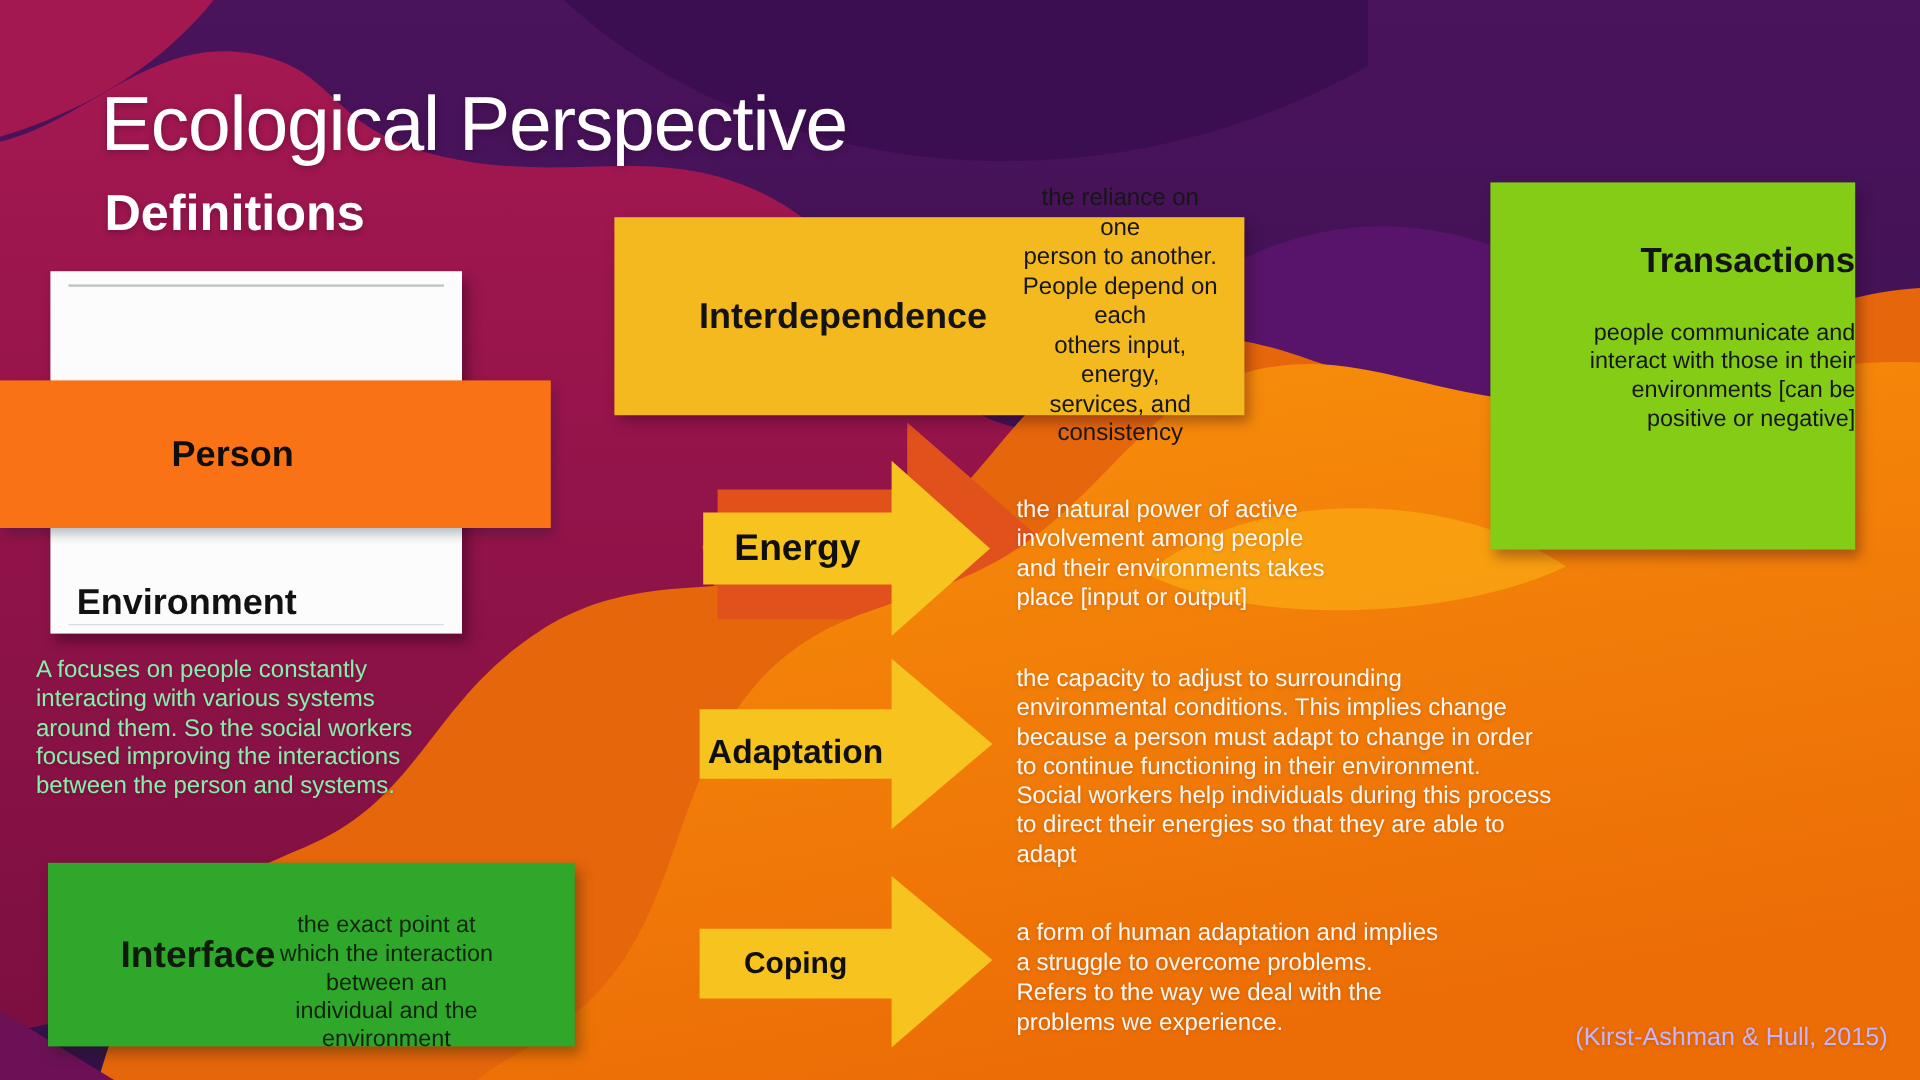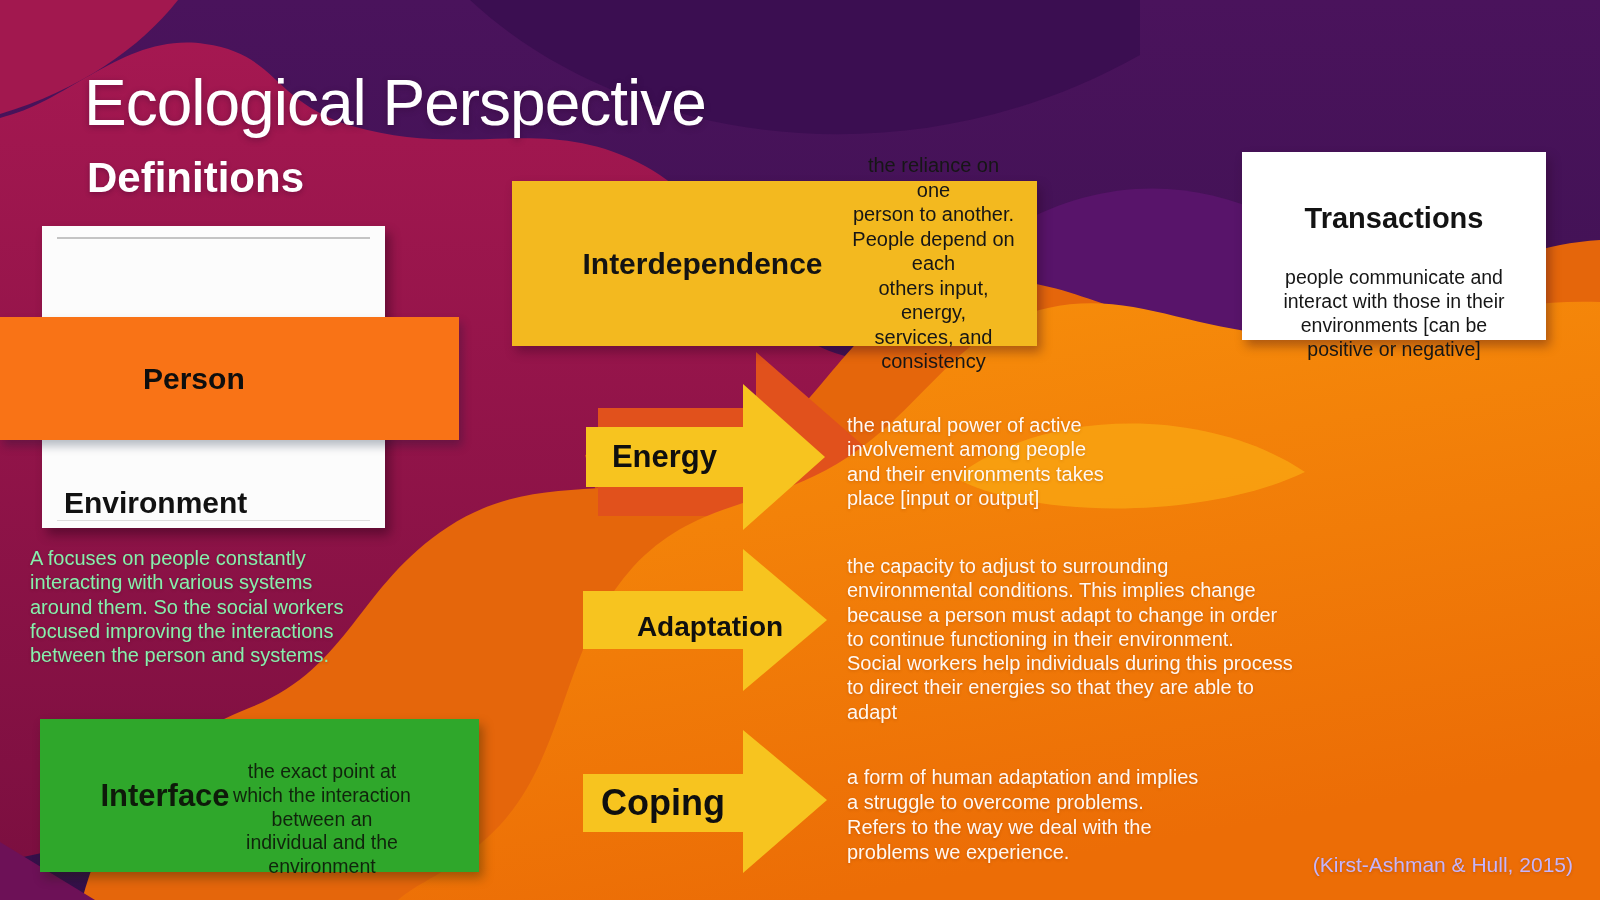--- a/index.html
+++ b/index.html
@@ -43,39 +43,39 @@
   .box-interdependence{
     left:512px;top:181px;width:525px;height:165px;background:#F3B91F;display:flex;
     box-shadow:4px 6px 10px rgba(40,0,30,.35);
   }
   .box-interdependence .term{width:295px;display:flex;align-items:center;justify-content:center;
     font-size:30px;font-weight:bold;color:#131313;white-space:nowrap;margin-left:43px;}
   .box-interdependence .def{flex:1;display:flex;align-items:center;justify-content:center;
     padding-right:20px;text-align:center;font-size:20px;line-height:24.5px;color:#161616;white-space:pre-line;}
 
   .box-transactions{
-    left:1242px;top:152px;width:304px;height:188px;background:#ffffff;text-align:center;
+    left:1242px;top:152px;width:304px;height:306px;background:#84cc16;text-align:right;
     box-shadow:4px 6px 10px rgba(40,0,30,.35);
   }
   .box-transactions .term{margin-top:50px;font-size:29px;font-weight:bold;color:#131313;}
   .box-transactions .def{margin-top:30px;font-size:19.5px;line-height:24px;color:#161616;white-space:pre-line;}
 
   .box-interface{
     left:40px;top:719px;width:439px;height:153px;background:#2FA72B;
     box-shadow:4px 6px 10px rgba(20,30,0,.35);
   }
   .box-interface .term{position:absolute;left:0;width:250px;height:100%;display:flex;align-items:center;justify-content:center;
     font-size:31px;font-weight:bold;color:#0E1B0A;white-space:nowrap;}
   .box-interface .def{position:absolute;left:172px;width:220px;height:100%;display:flex;align-items:center;justify-content:center;
     text-align:center;font-size:19.5px;line-height:23.8px;color:#10250C;white-space:pre-line;margin-top:24px;}
 
   .arrow-label{display:flex;align-items:center;justify-content:center;color:#0F0F0F;font-weight:bold;white-space:nowrap;}
   .label-energy{left:586px;top:427px;width:157px;height:60px;font-size:31px;}
-  .label-adaptation{left:583px;top:591px;width:160px;height:72px;font-size:28px;padding-left:47px;}
-  .label-coping{left:583px;top:774px;width:160px;height:58px;font-size:36px;}
+  .label-adaptation{left:583px;top:591px;width:160px;height:72px;font-size:28px;}
+  .label-coping{left:583px;top:774px;width:160px;height:58px;font-size:25px;}
 
   .arrow-def{color:#FFF8F3;font-size:20px;line-height:24.3px;white-space:pre-line;text-shadow:0 1px 3px rgba(120,40,0,.25);}
   .def-energy{left:847px;top:413px;}
   .def-adaptation{left:847px;top:554px;}
   .def-coping{left:847px;top:765px;line-height:25px;}
 
   .citation{right:27px;top:853px;font-size:21px;color:#c4b5fd;white-space:nowrap;
     text-shadow:0 1px 3px rgba(120,40,0,.3);}
 </style>
 </head>

